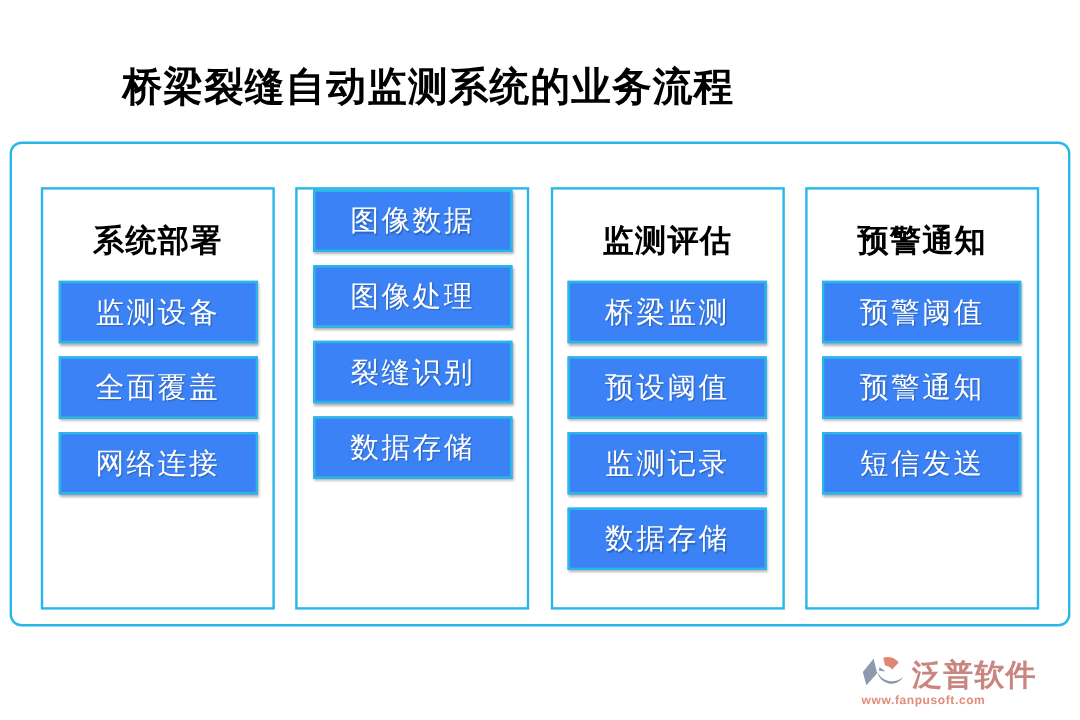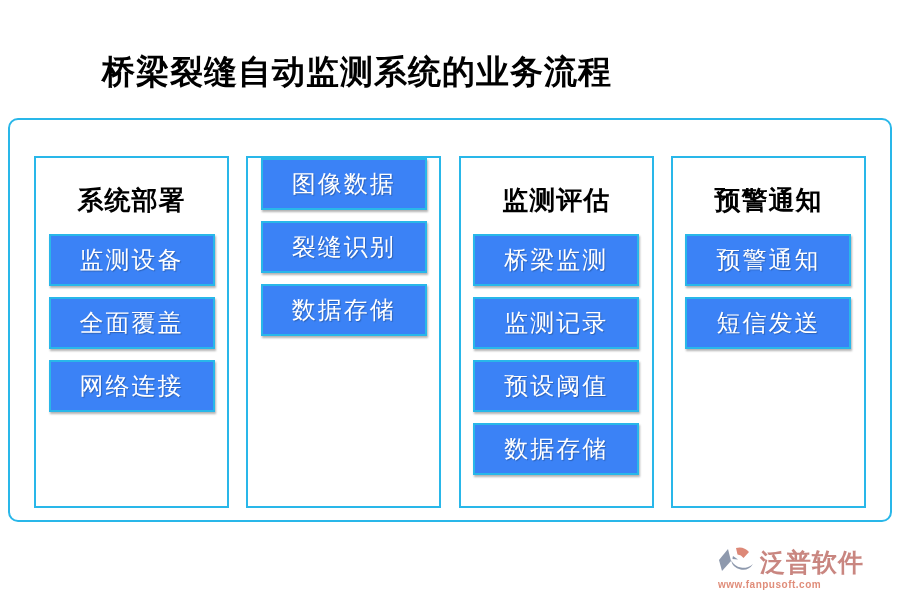--- a/index.html
+++ b/index.html
@@ -60,34 +60,36 @@
 
   <div class="flow-column">
     <div class="col-title">系统部署</div>
     <div class="flow-step">监测设备</div>
     <div class="flow-step">全面覆盖</div>
     <div class="flow-step">网络连接</div>
   </div>
 
   <div class="flow-column">
     <div class="flow-step">图像数据</div>
+    <div class="flow-step">图像处理</div>
     <div class="flow-step">裂缝识别</div>
     <div class="flow-step">数据存储</div>
   </div>
 
   <div class="flow-column">
     <div class="col-title">监测评估</div>
     <div class="flow-step">桥梁监测</div>
+    <div class="flow-step">预设阈值</div>
     <div class="flow-step">监测记录</div>
-    <div class="flow-step">预设阈值</div>
     <div class="flow-step">数据存储</div>
   </div>
 
   <div class="flow-column">
     <div class="col-title">预警通知</div>
+    <div class="flow-step">预警阈值</div>
     <div class="flow-step">预警通知</div>
     <div class="flow-step">短信发送</div>
   </div>
 
 </div>
 
 <div class="brand">
   <div class="brand-top">
     <svg class="brand-icon" viewBox="0 0 40 34" xmlns="http://www.w3.org/2000/svg">
       <polygon points="1,15 10,4 13,16 4,26" fill="#8e99ad"></polygon>

